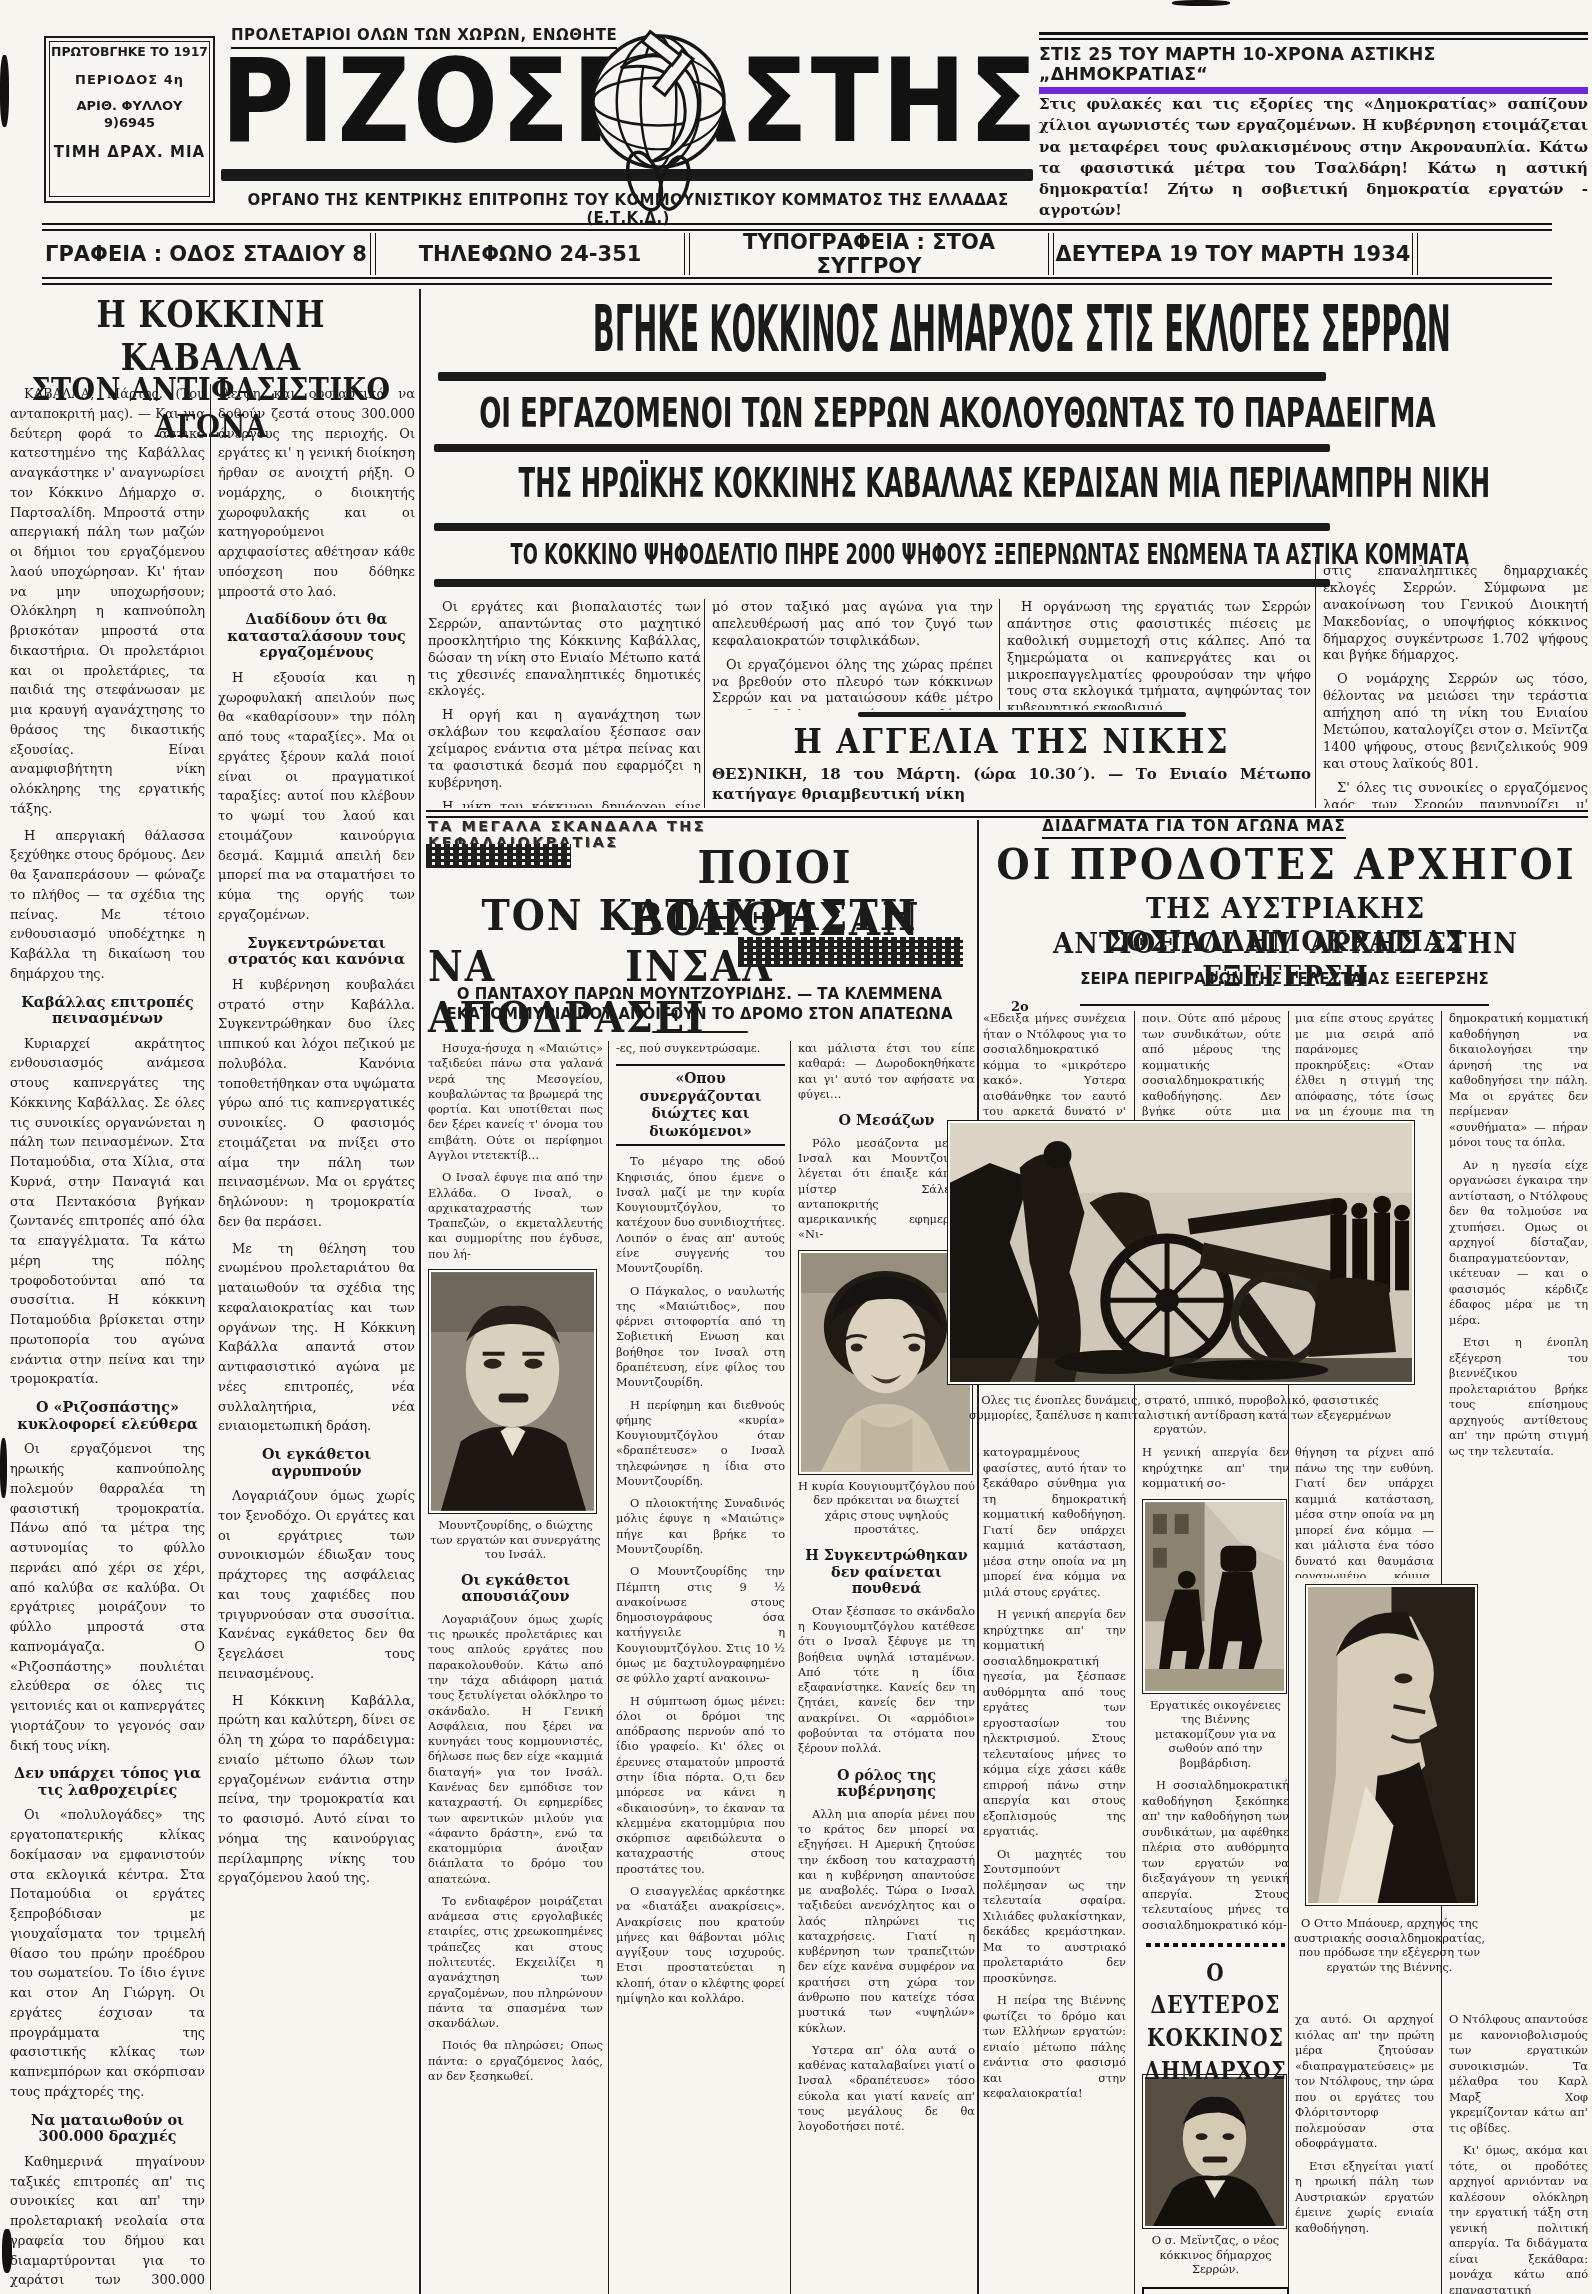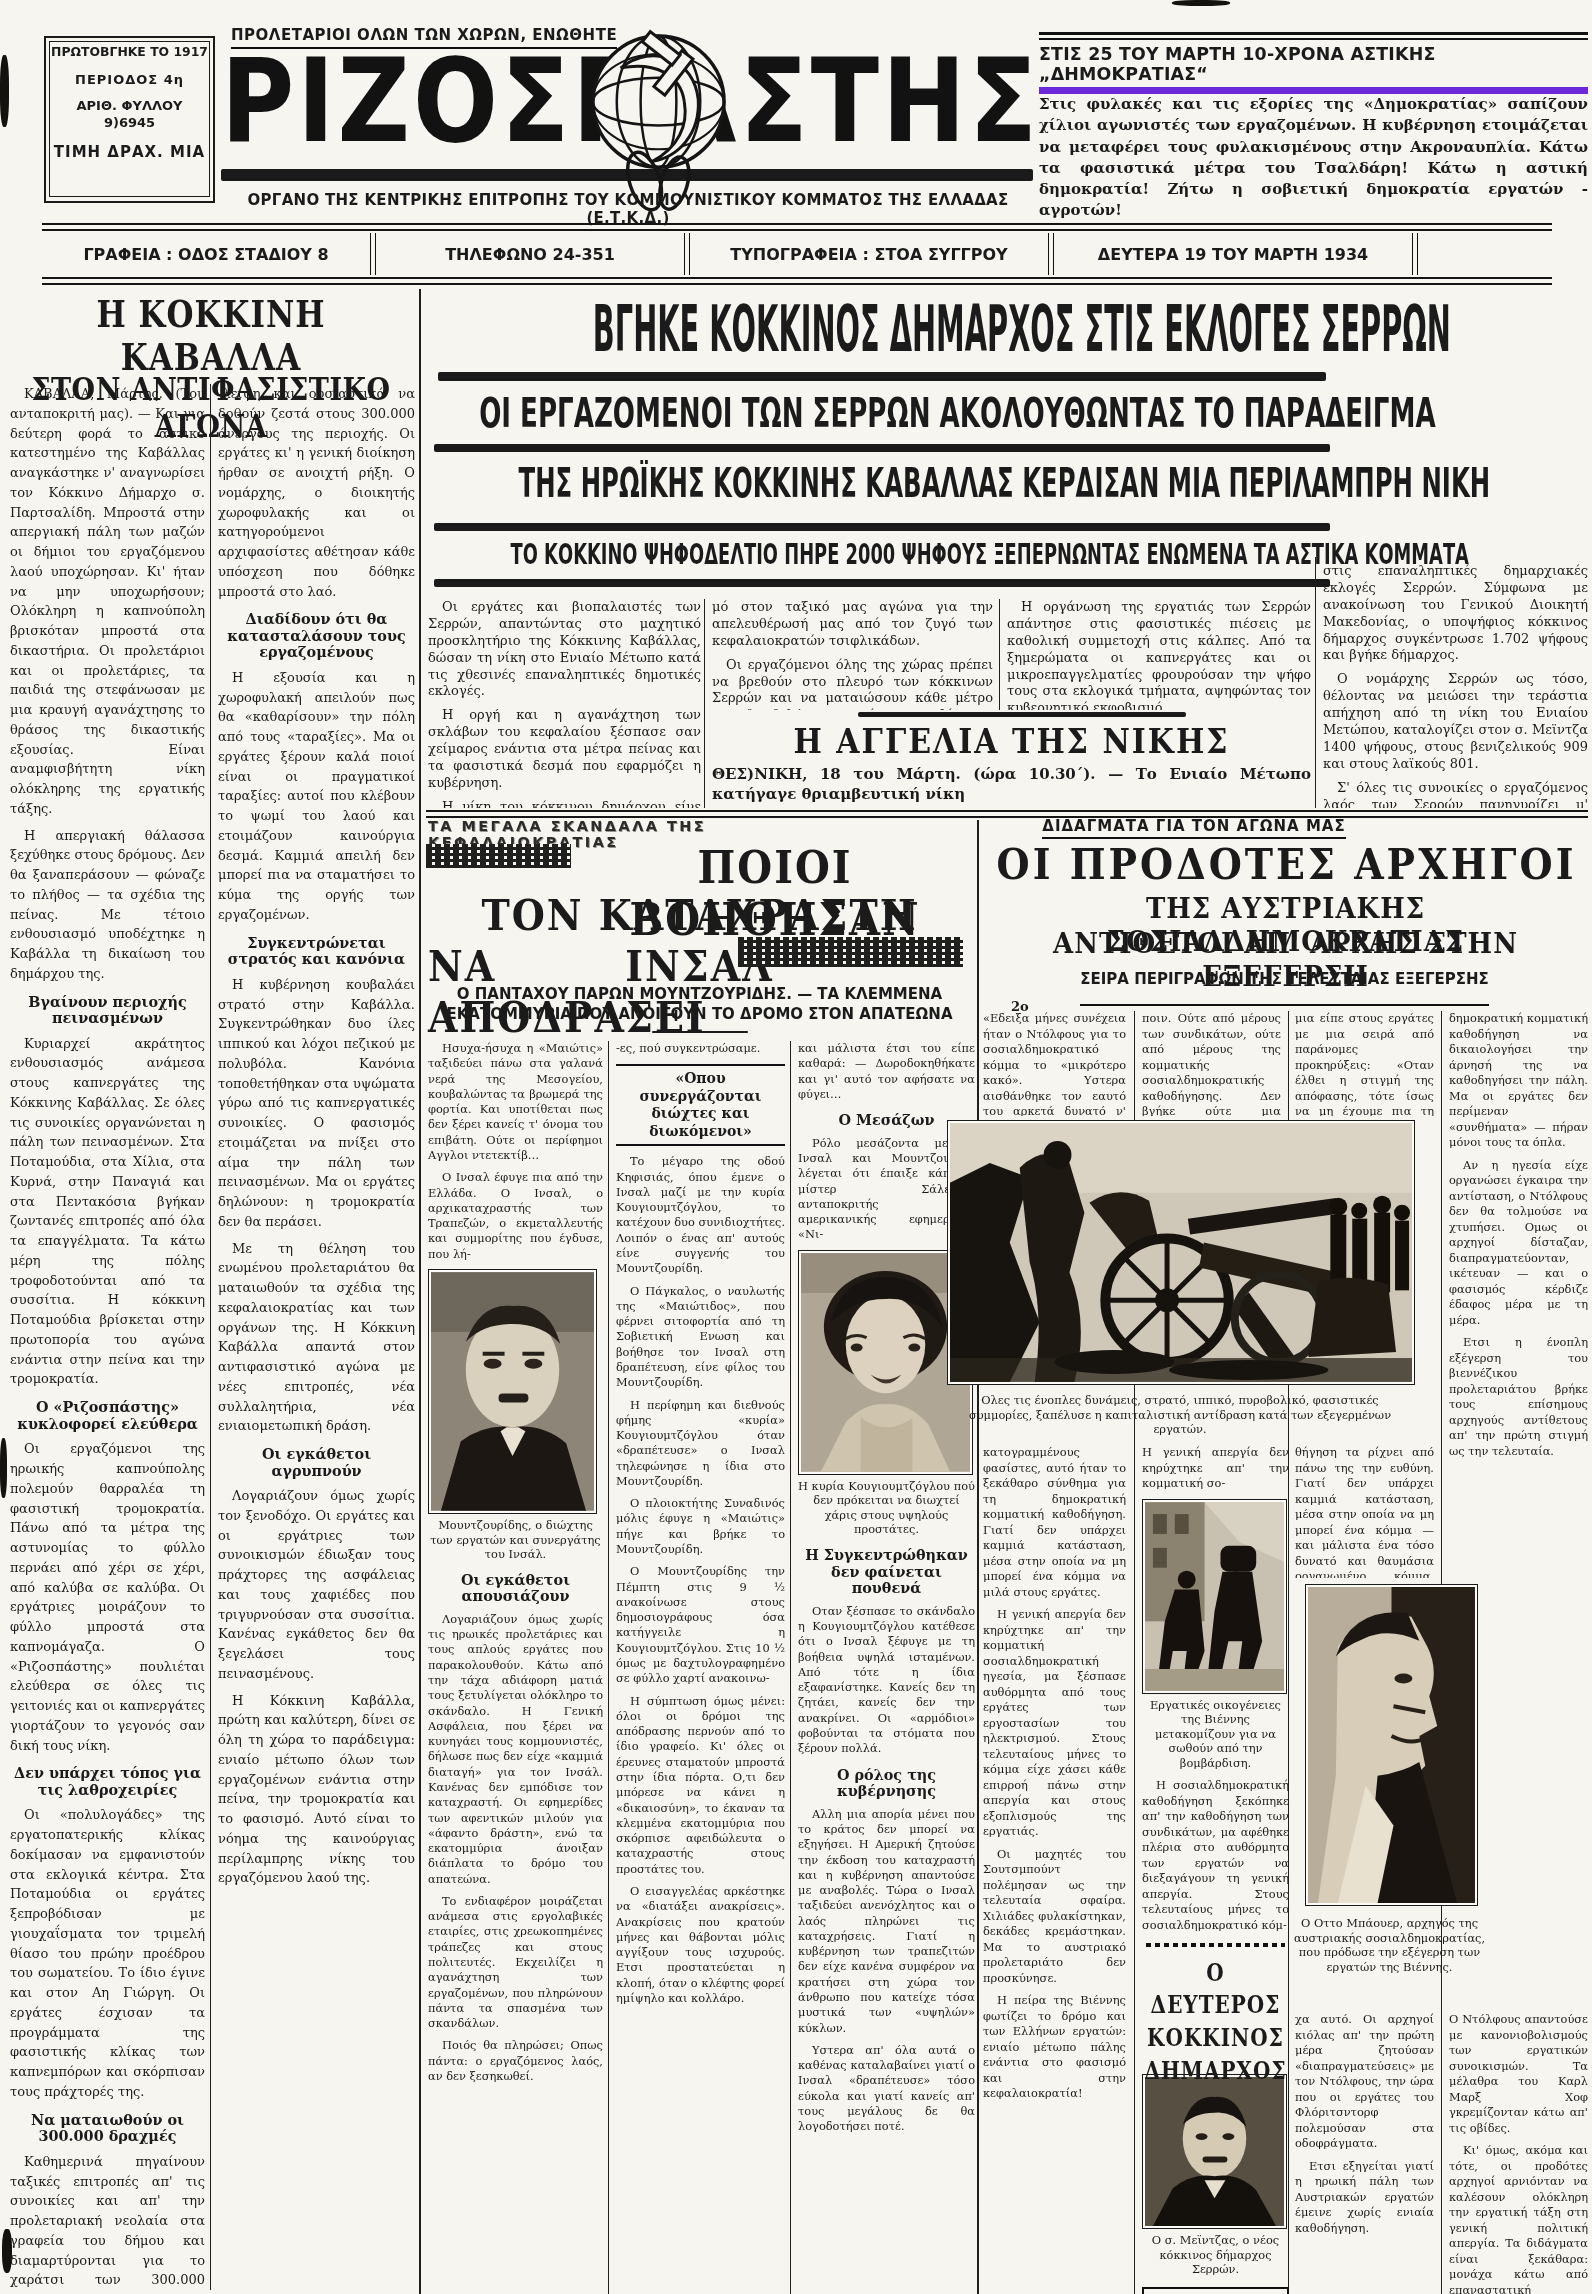--- a/index.html
+++ b/index.html
@@ -80,21 +80,21 @@
 
   <div class="abs sans b ctr" style="left:223px;top:191px;width:810px;font-size:15px;letter-spacing:0.3px;">ΟΡΓΑΝΟ ΤΗΣ ΚΕΝΤΡΙΚΗΣ ΕΠΙΤΡΟΠΗΣ ΤΟΥ ΚΟΜΜΟΥΝΙΣΤΙΚΟΥ ΚΟΜΜΑΤΟΣ ΤΗΣ ΕΛΛΑΔΑΣ (Ε.Τ.Κ.Δ.)</div>
 
   <div class="abs" style="left:1039px;top:32px;width:549px;">
     <div style="border-top:3px solid #111;height:3px;border-bottom:2px solid #111;"></div>
     <div class="sans b" style="font-size:17.4px;padding:4px 0 3px 0;border-bottom:7px solid #6d28d9;letter-spacing:0.2px;">ΣΤΙΣ 25 ΤΟΥ ΜΑΡΤΗ 10-ΧΡΟΝΑ ΑΣΤΙΚΗΣ „ΔΗΜΟΚΡΑΤΙΑΣ“</div>
     <div class="serif b jst" style="font-size:15px;line-height:1.42;padding-top:0;">Στις φυλακές και τις εξορίες της «Δημοκρατίας» σαπίζουν χίλιοι αγωνιστές των εργαζομένων. Η κυβέρνηση ετοιμάζεται να μεταφέρει τους φυλακισμένους στην Ακροναυπλία. Κάτω τα φασιστικά μέτρα του Τσαλδάρη! Κάτω η αστική δημοκρατία! Ζήτω η σοβιετική δημοκρατία εργατών - αγροτών!</div>
   </div>
 
   <div class="abs drule" style="left:42px;top:223px;width:1510px;"></div>
-  <div class="abs sans b" style="left:42px;top:233px;width:1510px;height:42px;display:flex;align-items:center;font-size:16px;">
+  <div class="abs sans b" style="left:42px;top:233px;width:1510px;height:42px;display:flex;align-items:center;font-size:21px;">
     <div class="ctr" style="width:328px;">ΓΡΑΦΕΙΑ : ΟΔΟΣ ΣΤΑΔΙΟΥ 8</div>
     <div style="width:4px;height:100%;border-left:1.5px solid #111;border-right:1.5px solid #111;"></div>
     <div class="ctr" style="width:308px;">ΤΗΛΕΦΩΝΟ 24-351</div>
     <div style="width:4px;height:100%;border-left:1.5px solid #111;border-right:1.5px solid #111;"></div>
     <div class="ctr" style="width:358px;">ΤΥΠΟΓΡΑΦΕΙΑ : ΣΤΟΑ ΣΥΓΓΡΟΥ</div>
     <div style="width:4px;height:100%;border-left:1.5px solid #111;border-right:1.5px solid #111;"></div>
     <div class="ctr" style="width:358px;">ΔΕΥΤΕΡΑ 19 ΤΟΥ ΜΑΡΤΗ 1934</div>
     <div style="width:4px;height:100%;border-left:1.5px solid #111;border-right:1.5px solid #111;"></div>
   </div>
   <div class="abs drule" style="left:42px;top:277px;width:1510px;"></div>
@@ -102,21 +102,21 @@
   <div class="abs vrule" style="left:419px;top:289px;height:2006px;"></div>
 
   <div class="abs ctr serif" style="left:8px;top:293px;width:406px;">
     <div><span class="sqz b" style="font-size:31px;transform:scale(1,1.18);letter-spacing:1px;">Η ΚΟΚΚΙΝΗ ΚΑΒΑΛΛΑ</span></div>
     <div style="margin-top:6px;"><span class="sqz b" style="font-size:27px;transform:scale(1,1.18);letter-spacing:0.5px;">ΣΤΟΝ ΑΝΤΙΦΑΣΙΣΤΙΚΟ ΑΓΩΝΑ</span></div>
   </div>
 
   <div class="abs col clip jst kav" style="left:10px;top:384px;width:195px;height:1906px;">
     <p>ΚΑΒΑΛΛΑ, Μάρτης. (Του ανταποκριτή μας). — Και για δεύτερη φορά το αστικό κατεστημένο της Καβάλλας αναγκάστηκε ν' αναγνωρίσει τον Κόκκινο Δήμαρχο σ. Παρτσαλίδη. Μπροστά στην απεργιακή πάλη των μαζών οι δήμιοι του εργαζόμενου λαού υποχώρησαν. Κι' ήταν να μην υποχωρήσουν; Ολόκληρη η καπνούπολη βρισκόταν μπροστά στα δικαστήρια. Οι προλετάριοι και οι προλετάριες, τα παιδιά της στεφάνωσαν με μια κραυγή αγανάχτησης το θράσος της δικαστικής εξουσίας. Είναι αναμφισβήτητη νίκη ολόκληρης της εργατικής τάξης.</p>
     <p>Η απεργιακή θάλασσα ξεχύθηκε στους δρόμους. Δεν θα ξαναπεράσουν — φώναζε το πλήθος — τα σχέδια της πείνας. Με τέτοιο ενθουσιασμό υποδέχτηκε η Καβάλλα τη δικαίωση του δημάρχου της.</p>
-    <div class="sub">Βγαίνουν περιοχής πεινασμένων</div>
+    <div class="sub">Καβάλλας επιτροπές πεινασμένων</div>
     <p>Κυριαρχεί ακράτητος ενθουσιασμός ανάμεσα στους καπνεργάτες της Κόκκινης Καβάλλας. Σε όλες τις συνοικίες οργανώνεται η πάλη των πεινασμένων. Στα Ποταμούδια, στα Χίλια, στα Κυρνά, στην Παναγιά και στα Πεντακόσια βγήκαν ζωντανές επιτροπές από όλα τα επαγγέλματα. Τα κάτω μέρη της πόλης τροφοδοτούνται από τα συσσίτια. Η κόκκινη Ποταμούδια βρίσκεται στην πρωτοπορία του αγώνα ενάντια στην πείνα και την τρομοκρατία.</p>
     <div class="sub">Ο «Ριζοσπάστης» κυκλοφορεί ελεύθερα</div>
     <p>Οι εργαζόμενοι της ηρωικής καπνούπολης πολεμούν θαρραλέα τη φασιστική τρομοκρατία. Πάνω από τα μέτρα της αστυνομίας το φύλλο περνάει από χέρι σε χέρι, από καλύβα σε καλύβα. Οι εργάτριες μοιράζουν το φύλλο μπροστά στα καπνομάγαζα. Ο «Ριζοσπάστης» πουλιέται ελεύθερα σε όλες τις γειτονιές και οι καπνεργάτες γιορτάζουν το γεγονός σαν δική τους νίκη.</p>
     <div class="sub">Δεν υπάρχει τόπος για τις λαθροχειρίες</div>
     <p>Οι «πολυλογάδες» της εργατοπατερικής κλίκας δοκίμασαν να εμφανιστούν στα εκλογικά κέντρα. Στα Ποταμούδια οι εργάτες ξεπροβόδισαν με γιουχαΐσματα τον τριμελή θίασο του πρώην προέδρου του σωματείου. Το ίδιο έγινε και στον Αη Γιώργη. Οι εργάτες έσχισαν τα προγράμματα της φασιστικής κλίκας των καπνεμπόρων και σκόρπισαν τους πράχτορές της.</p>
     <div class="sub">Να ματαιωθούν οι 300.000 δραχμές</div>
     <p>Καθημερινά πηγαίνουν ταξικές επιτροπές απ' τις συνοικίες και απ' την προλεταριακή νεολαία στα γραφεία του δήμου και διαμαρτύρονται για το χαράτσι των 300.000 δραχμών. Ζητούν ψωμί και συσσίτια για τους άνεργους, στέγη για τους ξεσπιτωμένους και κατάργηση κάθε φόρου σε βάρος των εργαζομένων.</p>
 
   </div>
 

